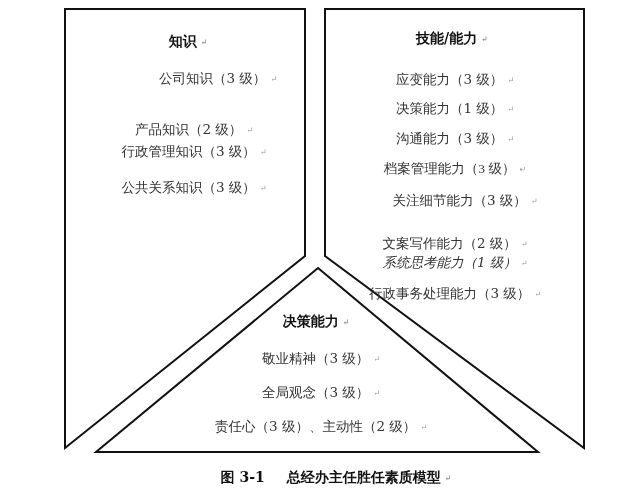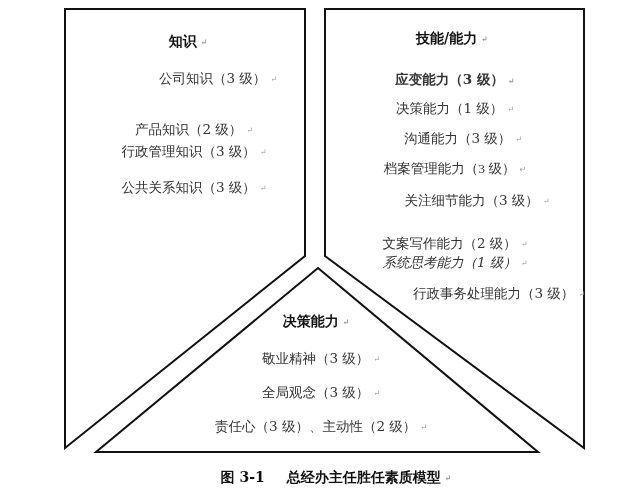--- a/index.html
+++ b/index.html
@@ -74,42 +74,42 @@
 <div class="label" style="left:194px; top:139px;">
   <span>行政管理知识（3 级）</span><span class="mark">↵</span>
 </div>
 <div class="label" style="left:194px; top:175px;">
   <span>公共关系知识（3 级）</span><span class="mark">↵</span>
 </div>
 
 <div class="label title" style="left:452px; top:26px;text-align:right;">
   <span>技能/能力</span><span class="mark">↵</span>
 </div>
-<div class="label" style="left:455px; top:67px;font-weight:bold;">
+<div class="label" style="left:455px; top:67px;">
   <span>应变能力（3 级）</span><span class="mark">↵</span>
 </div>
 <div class="label" style="left:455px; top:96px;">
   <span>决策能力（1 级）</span><span class="mark">↵</span>
 </div>
-<div class="label" style="left:455px; top:126px;margin-left:8px;">
+<div class="label" style="left:455px; top:126px;">
   <span>沟通能力（3 级）</span><span class="mark">↵</span>
 </div>
 <div class="label" style="left:455px; top:157px;font-family:Liberation Serif, serif;">
   <span>档案管理能力（3 级）</span><span class="mark">↵</span>
 </div>
-<div class="label" style="left:477px; top:188px;">
+<div class="label" style="left:465px; top:188px;">
   <span>关注细节能力（3 级）</span><span class="mark">↵</span>
 </div>
 <div class="label" style="left:455px; top:219px;margin-top:12px;">
   <span>文案写作能力（2 级）</span><span class="mark">↵</span>
 </div>
 <div class="label" style="left:455px; top:250px;font-style:italic;">
   <span>系统思考能力（1 级）</span><span class="mark">↵</span>
 </div>
-<div class="label" style="left:455px; top:281px;margin-left:44px;">
+<div class="label" style="left:455px; top:281px;">
   <span>行政事务处理能力（3 级）</span><span class="mark">↵</span>
 </div>
 
 <div class="label title" style="left:316px; top:309px;">
   <span>决策能力</span><span class="mark">↵</span>
 </div>
 <div class="label" style="left:321px; top:346px;">
   <span>敬业精神（3 级）</span><span class="mark">↵</span>
 </div>
 <div class="label" style="left:321px; top:380px;">

